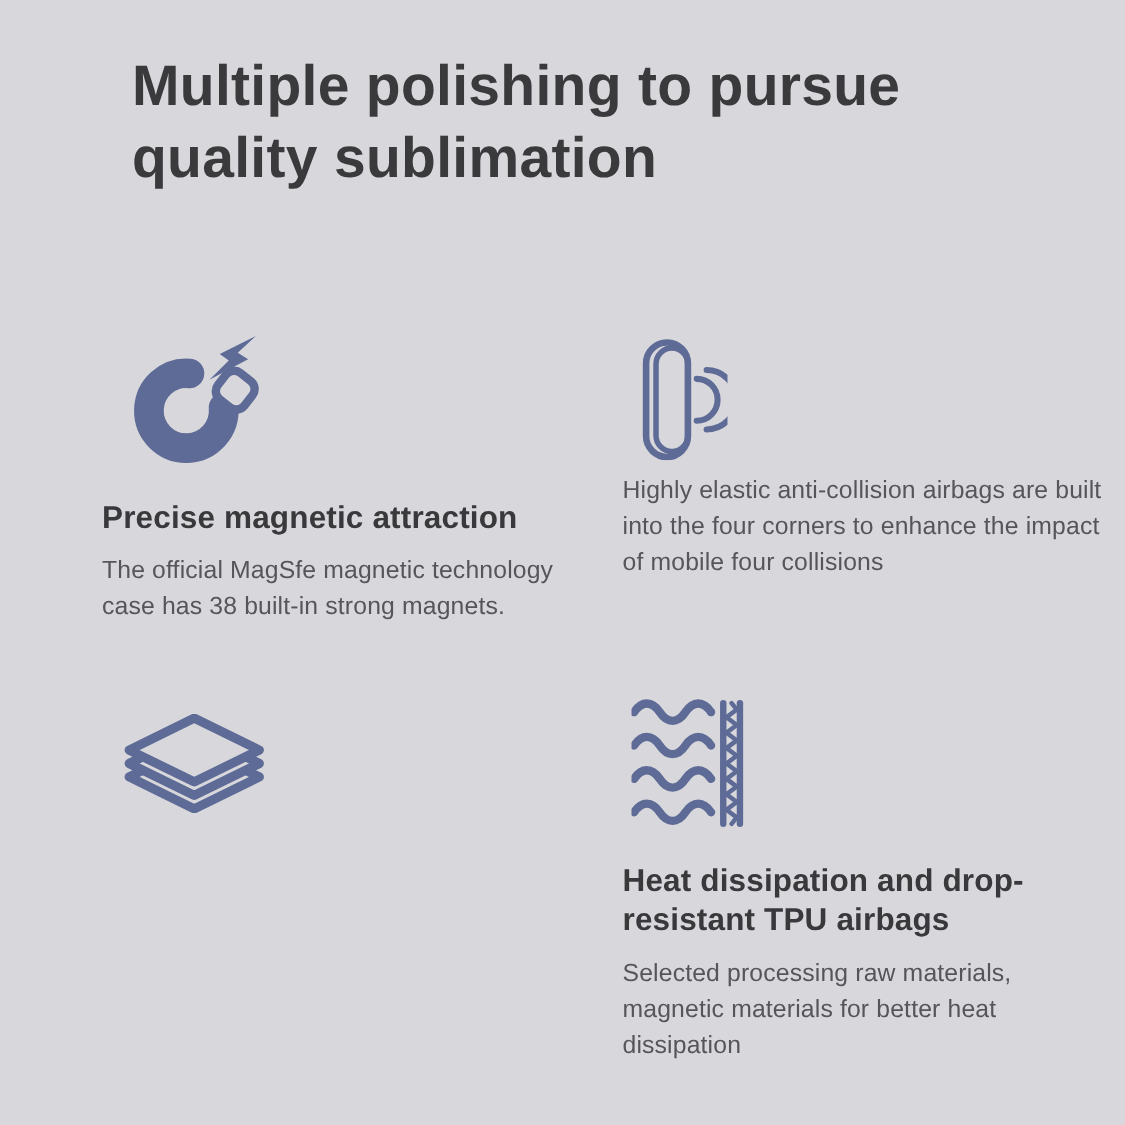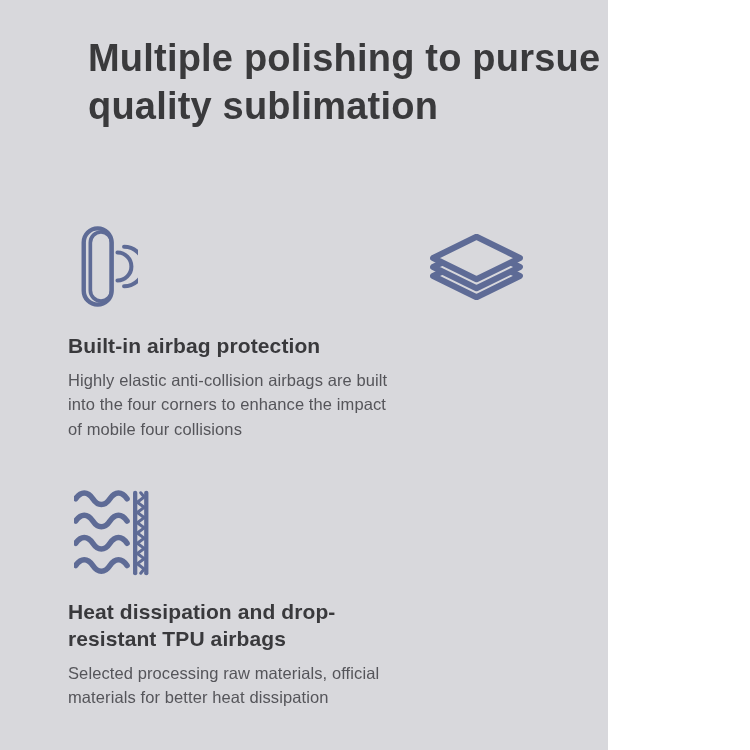--- a/index.html
+++ b/index.html
@@ -6,21 +6,21 @@
     --bg:#d8d8dc;
     --accent:#5e6b96;
     --title:#3a3a3c;
     --heading:#39393c;
     --body:#55555a;
   }
   *{box-sizing:border-box;}
   html,body{margin:0;padding:0;}
   body{font-family:"Liberation Sans", sans-serif;}
   .canvas{
-    width:608px;height:750px;
+    width:750px;height:750px;
     background:var(--bg);
     overflow:hidden;
     position:relative;
   }
   .page-title{
     margin:0;
     padding:34px 0 0 88px;
     font-size:38px;
     font-weight:700;
     line-height:1.27;
@@ -67,31 +67,44 @@
 
 <div class="canvas">
 
   <h1 class="page-title">
     <span style="display:block">Multiple polishing to pursue</span>
     <span style="display:block">quality sublimation</span>
   </h1>
 
   <div class="features-grid">
 
+    <section class="feature">
+      <div class="icon-box">
+        <svg class="off-magnet" width="86" height="86" viewBox="0 0 100 100" aria-hidden="true">
+
+          <path d="M44.5,29 A29,29 0 1 0 71,55.5" fill="none" stroke="var(--accent)" stroke-width="23" stroke-linecap="round"></path>
+
+          <rect x="67" y="29" width="26" height="26" rx="8" transform="rotate(38 80 42)" fill="var(--bg)" stroke="var(--accent)" stroke-width="6.5"></rect>
+
+          <path d="M96,0 L68,14 L75,19 L60,34 L90,18 L82,13 Z" fill="var(--accent)"></path>
+        </svg>
+      </div>
+      <h2>Precise magnetic attraction</h2>
+      <p>The official MagSfe magnetic technology case has 38 built-in strong magnets.</p>
+    </section>
 
     <section class="feature">
       <div class="icon-box">
         <svg class="off-phone" width="66" height="81" viewBox="0 0 90 110" aria-hidden="true">
           <rect x="16" y="3" width="38" height="104" rx="19" fill="none" stroke="var(--accent)" stroke-width="6"></rect>
           <rect x="25" y="8" width="29" height="94" rx="14.5" fill="none" stroke="var(--accent)" stroke-width="5"></rect>
           <path d="M62,36 a17,17 0 0 1 0,38" fill="none" stroke="var(--accent)" stroke-width="5.5" stroke-linecap="round"></path>
           <path d="M71,28 a26,26 0 0 1 0,54" fill="none" stroke="var(--accent)" stroke-width="5.5" stroke-linecap="round"></path>
         </svg>
       </div>
-      <h2>Built-in airbag protection</h2>
       <p>Highly elastic anti-collision airbags are built into the four corners to enhance the impact of mobile four collisions</p>
     </section>
 
     <section class="feature">
       <div class="icon-box">
         <svg class="off-layers" width="95" height="66" viewBox="0 0 100 70" aria-hidden="true">
           <path d="M50,3 L96,25.5 L50,48 L4,25.5 Z" transform="translate(0,19)" fill="var(--bg)" stroke="var(--accent)" stroke-width="6.5" stroke-linejoin="round"></path>
           <path d="M50,3 L96,25.5 L50,48 L4,25.5 Z" transform="translate(0,9.5)" fill="var(--bg)" stroke="var(--accent)" stroke-width="6.5" stroke-linejoin="round"></path>
           <path d="M50,3 L96,25.5 L50,48 L4,25.5 Z" fill="var(--bg)" stroke="var(--accent)" stroke-width="6.5" stroke-linejoin="round"></path>
         </svg>
@@ -108,17 +121,17 @@
             <path d="M2,10 C8,1 16,1 22,10 C28,19 36,19 42,10 C48,1 56,1 62,10" transform="translate(0,78)"></path>
           </g>
           <g stroke="var(--accent)" fill="none" stroke-linecap="round">
             <line x1="71.5" y1="3" x2="71.5" y2="97" stroke-width="5"></line>
             <line x1="84.5" y1="3" x2="84.5" y2="97" stroke-width="5"></line>
             <path stroke-width="3.5" d="M78,3 L82,8 L74,14 L82,20 L74,26 L82,32 L74,38 L82,44 L74,50 L82,56 L74,62 L82,68 L74,74 L82,80 L74,86 L82,92 L78,97"></path>
           </g>
         </svg>
       </div>
       <h2>Heat dissipation and drop-resistant TPU airbags</h2>
-      <p>Selected processing raw materials, official materials for better heat dissipation</p>
+      <p>Selected processing raw materials, magnetic materials for better heat dissipation</p>
     </section>
 
   </div>
 </div>
 
 </body></html>

